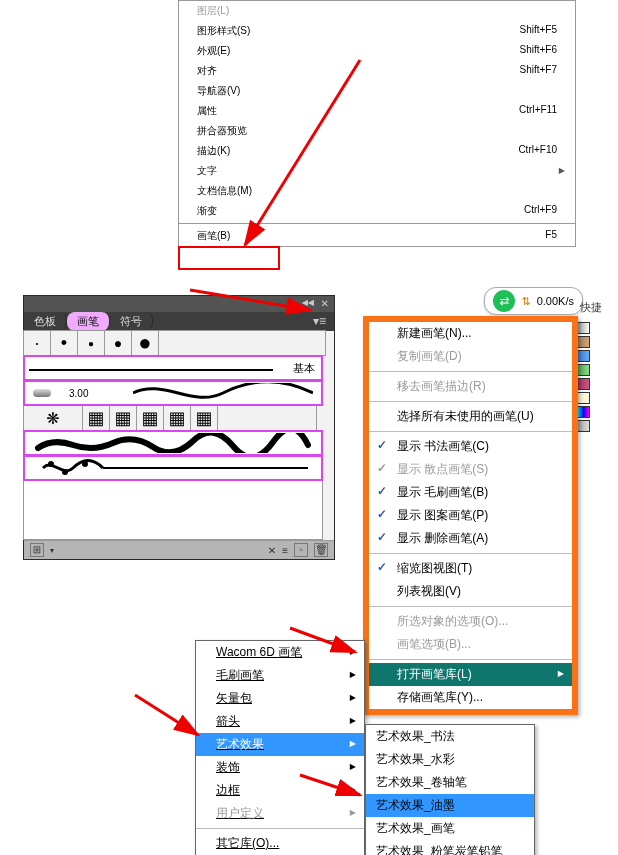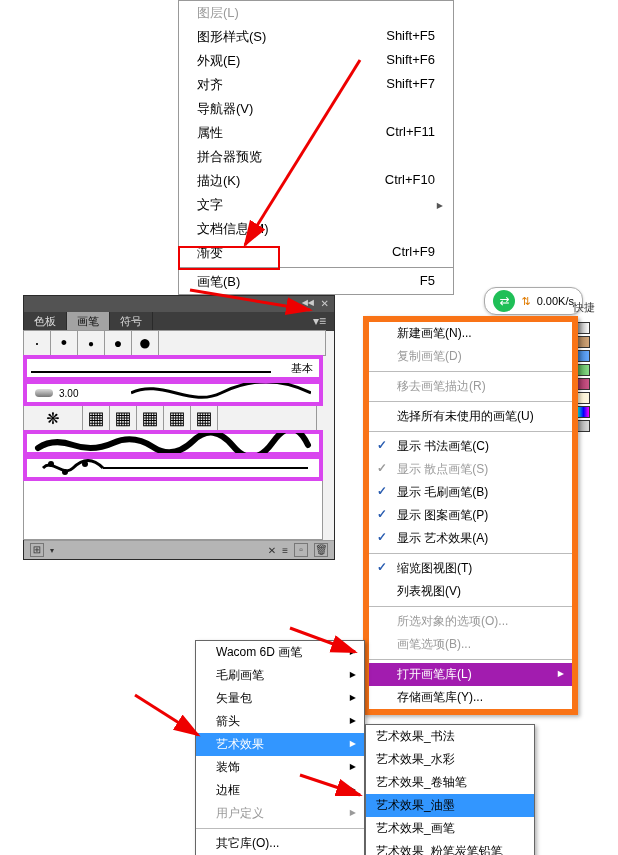--- a/index.html
+++ b/index.html
@@ -1,54 +1,54 @@
 <!DOCTYPE html>
 <html><head>
 <meta charset="utf-8">
 <style>
   * { box-sizing: border-box; font-family: "Microsoft YaHei", "SimSun", Arial, sans-serif; }
   body { margin:0; background:#fff; width:618px; height:855px; position:relative; overflow:hidden; }
 
   
-  .top-menu { position:absolute; left:178px; top:0; width:276px; border:1px solid #999; background:#fff; font-size:13px; }
+  .top-menu { position:absolute; left:178px; top:0; width:398px; border:1px solid #999; background:#fff; font-size:10px; }
   .top-menu-item { display:flex; justify-content:space-between; padding:3px 18px; cursor:default; }
   .top-menu-item.sub { padding-right:10px; }
   .submenu-arrow::after { content:"▶"; font-size:8px; color:#555; margin-left:6px; }
   .top-sep { border-top:1px solid #999; margin:2px 0; }
   .highlight-row { position:absolute; left:178px; top:246px; width:102px; height:24px; border:2px solid #e00; }
 
   
   .panel-wrapper { position:absolute; left:23px; top:295px; width:565px; }
   .panel-dark { background:#535353; border:1px solid #2a2a2a; }
   .panel-head { height:16px; background:#535353; position:relative; }
   .panel-head .arrows { position:absolute; right:20px; top:2px; color:#ccc; font-size:8px;}
   .panel-head .close { position:absolute; right:5px; top:2px; color:#ccc; font-size:10px;}
   .tabs { display:flex; background:#3d3d3d; font-size:11px; }
-  .tab { padding:2px 10px; color:#ddd; background:#3d3d3d; border-right:1px solid #2a2a2a;}
-  .tab.active { background:#a3a3a3; color:#111; }
+  .tab { padding:2px 10px; color:#ddd; background:#3d3d3d; border-right:1px solid #2a2a2a;border-radius:8px;}
+  .tab.active { background:#f0abfc; color:#111; }
   .panel-opt { margin-left:auto; color:#ccc; padding:2px 8px; font-size:12px; background:#3d3d3d;}
   .brush-grid { background:#f2f2f2; display:flex; flex-wrap:wrap; border-bottom:1px solid #999;}
   .brush-cell { width:28px; height:26px; border:1px solid #999; margin:-1px 0 0 -1px; display:flex; align-items:center; justify-content:center; font-size:18px;}
-  .sample-row { width:300px; height:26px; display:flex; align-items:center; justify-content:center; font-size:11px; background:#fff; border:4px solid #d946ef; margin:-1px 0 0 -1px; position:relative;}
+  .sample-row { width:300px; height:26px; display:flex; align-items:center; justify-content:center; font-size:11px; background:#fff; border:2px solid #d946ef; margin:-1px 0 0 -1px; position:relative;}
   .panel-foot { height:18px; background:#b5b5b5; display:flex; align-items:center; gap:6px; padding:0 6px; font-size:10px; color:#333;}
   .panel-foot span { display:inline-block;}
   .panel-foot .icon { width:14px; text-align:center; border:1px solid #777; height:14px; line-height:12px; }
 
   
   .ctx-menu { position:absolute; top:316px; right:40px; width:215px; background:#fff; border:6px solid #f97316; font-size:12px; box-shadow:2px 2px 4px rgba(0,0,0,0.3); }
   .ctx-item { display:flex; align-items:center; padding:3px 10px 3px 28px; position:relative;}
   .ctx-item.disabled { color:#9a9a9a; }
-  .ctx-item.hover { background:#a21caf; color:#fff;}
+  .ctx-item.hover { background:#0f766e; color:#fff;}
   .ctx-item.sub::after{ content:"▶"; font-size:8px; position:absolute; right:8px; top:6px;}
   .ctx-check::before{ content:"✓"; position:absolute; left:8px; top:3px; color:#2a5db0; font-weight:bold;}
   .ctx-check.disabled-check::before{ color:#9a9a9a;}
   .ctx-sep { border-top:1px solid #bbb; margin:3px 0; }
 
   
-  .lib-menu { position:absolute; top:640px; left:195px; width:170px; background:#fff; border:1px solid #666; font-size:12px; box-shadow:2px 2px 4px rgba(0,0,0,0.3);}
+  .lib-menu { position:absolute; top:640px; left:195px; width:170px; background:#fff; border:1px solid #666; font-size:12px; box-shadow:2px 2px 4px rgba(0,0,0,0.3);text-decoration:underline;}
   .lib-item { display:flex; align-items:center; padding:3px 8px 3px 20px; position:relative;}
   .lib-item.hover { background:#3296ff; color:#fff;}
   .lib-item.sub::after{ content:"▶"; font-size:8px; position:absolute; right:8px; top:6px;}
   .lib-item.disabled{ color:#9a9a9a;}
   .lib-sep{ border-top:1px solid #bbb; margin:3px 0;}
 
   
   .art-menu { position:absolute; top:724px; left:365px; width:170px; background:#fff; border:1px solid #666; font-size:12px; box-shadow:2px 2px 4px rgba(0,0,0,0.3);}
   .art-item { padding:3px 10px; }
   .art-item.hover{ background:#3296ff; color:#000000;}
@@ -121,21 +121,21 @@
     <span>F5</span>
   </div>
 </div>
 <div class="highlight-row"></div>
 
 <div class="net-badge">
   <div class="circ">⇄</div>
   <span style="color:#e07b00;">⇅</span>
   <span>0.00K/s</span>
 </div>
-<div style="position:absolute;right:23px;top:300px;font-size:11px;color:#333;">快捷</div>
+<div style="position:absolute;right:16px;top:300px;font-size:11px;color:#333;">快捷</div>
 
 <div class="side-sw">
   <div class="sw" style="background:linear-gradient(90deg,#000,#fff);"></div>
   <div class="sw" style="background:linear-gradient(90deg,#5a3a1e,#d2a679);"></div>
   <div class="sw" style="background:linear-gradient(90deg,#003366,#66aaff);"></div>
   <div class="sw" style="background:linear-gradient(90deg,#004400,#88dd88);"></div>
   <div class="sw" style="background:linear-gradient(90deg,#550022,#cc5588);"></div>
   <div class="sw" style="background:linear-gradient(90deg,#f0e0b0,#fff8e1);"></div>
   <div class="sw" style="background:linear-gradient(90deg,#f00,#ff0,#0f0,#0ff,#00f,#f0f);"></div>
   <div class="sw" style="background:linear-gradient(90deg,#444,#ddd);"></div>
@@ -160,21 +160,21 @@
       <div class="brush-cell" style="font-size:14px;">●</div>
       <div class="brush-cell" style="font-size:22px;">●</div>
       <div class="brush-cell" style="width:168px;"></div>
 
       <div class="sample-row">
         <div style="position:absolute;left:4px;right:48px;top:12px;border-top:2px solid #000;"></div>
         <span style="position:absolute;right:6px;">基本</span>
       </div>
 
       <div class="sample-row">
-        <span style="position:absolute;left:8px;display:flex;align-items:center;gap:6px;">
+        <span style="position:absolute;left:8px;display:flex;align-items:center;gap:18px;">
           <span style="width:18px;height:8px;border-radius:4px;background:linear-gradient(#ddd,#777);display:inline-block;"></span>
           <span style="font-size:10px;">3.00</span>
         </span>
         <svg class="wave-line" viewBox="0 0 180 20" style="position:absolute;right:8px;">
           <path d="M0 10 C 30 -5, 60 25, 90 10 S 150 -5, 180 10" stroke="#000" stroke-width="3" fill="none"></path>
         </svg>
       </div>
 
       <div class="brush-cell" style="width:60px;font-size:16px;">❋</div>
       <div class="brush-cell">▦</div>
@@ -217,21 +217,21 @@
   <div class="ctx-item disabled">复制画笔(D)</div>
   <div class="ctx-sep"></div>
   <div class="ctx-item disabled">移去画笔描边(R)</div>
   <div class="ctx-sep"></div>
   <div class="ctx-item">选择所有未使用的画笔(U)</div>
   <div class="ctx-sep"></div>
   <div class="ctx-item ctx-check">显示 书法画笔(C)</div>
   <div class="ctx-item ctx-check disabled disabled-check">显示 散点画笔(S)</div>
   <div class="ctx-item ctx-check">显示 毛刷画笔(B)</div>
   <div class="ctx-item ctx-check">显示 图案画笔(P)</div>
-  <div class="ctx-item ctx-check">显示 艺术效果(A)</div>
+  <div class="ctx-item ctx-check">显示 删除画笔(A)</div>
   <div class="ctx-sep"></div>
   <div class="ctx-item ctx-check">缩览图视图(T)</div>
   <div class="ctx-item">列表视图(V)</div>
   <div class="ctx-sep"></div>
   <div class="ctx-item disabled">所选对象的选项(O)...</div>
   <div class="ctx-item disabled">画笔选项(B)...</div>
   <div class="ctx-sep"></div>
   <div class="ctx-item hover sub">打开画笔库(L)</div>
   <div class="ctx-item">存储画笔库(Y)...</div>
 </div>

